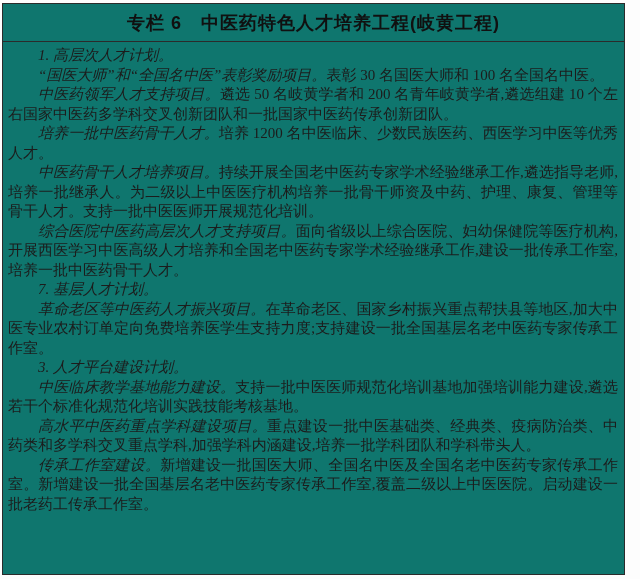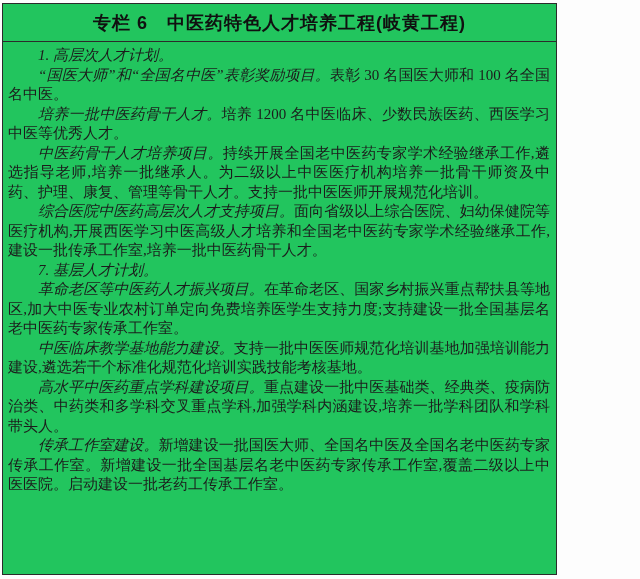--- a/index.html
+++ b/index.html
@@ -8,25 +8,25 @@
     width: 640px;
     height: 579px;
     background: #fdfdfd;
     font-family: "Liberation Serif", "DejaVu Serif", serif;
     overflow: hidden;
   }
   .panel {
     position: absolute;
     left: 2px;
     top: 3px;
-    width: 555px;
+    width: 623px;
     height: 572px;
     box-sizing: border-box;
     border: 1px solid #2b2b2b;
-    background: #22c55e;
+    background: #0f766e;
   }
   .panel-title {
     box-sizing: border-box;
     height: 38px;
     border-bottom: 1px solid #2b2b2b;
     display: flex;
     align-items: center;
     justify-content: center;
     font-family: "Liberation Sans", "DejaVu Sans", sans-serif;
     font-weight: bold;
@@ -56,22 +56,24 @@
   }
 </style>
 </head>
 <body>
 
 <div class="panel">
   <div class="panel-title">专栏 6　中医药特色人才培养工程(岐黄工程)</div>
   <div class="panel-body">
     <p><span class="lead">1. 高层次人才计划。</span><span class="rest"></span></p>
     <p><span class="lead">“国医大师”和“全国名中医”表彰奖励项目。</span><span class="rest">表彰 30 名国医大师和 100 名全国名中医。</span></p>
+    <p><span class="lead">中医药领军人才支持项目。</span><span class="rest">遴选 50 名岐黄学者和 200 名青年岐黄学者,遴选组建 10 个左右国家中医药多学科交叉创新团队和一批国家中医药传承创新团队。</span></p>
     <p><span class="lead">培养一批中医药骨干人才。</span><span class="rest">培养 1200 名中医临床、少数民族医药、西医学习中医等优秀人才。</span></p>
     <p><span class="lead">中医药骨干人才培养项目。</span><span class="rest">持续开展全国老中医药专家学术经验继承工作,遴选指导老师,培养一批继承人。为二级以上中医医疗机构培养一批骨干师资及中药、护理、康复、管理等骨干人才。支持一批中医医师开展规范化培训。</span></p>
     <p><span class="lead">综合医院中医药高层次人才支持项目。</span><span class="rest">面向省级以上综合医院、妇幼保健院等医疗机构,开展西医学习中医高级人才培养和全国老中医药专家学术经验继承工作,建设一批传承工作室,培养一批中医药骨干人才。</span></p>
     <p><span class="lead">7. 基层人才计划。</span><span class="rest"></span></p>
     <p><span class="lead">革命老区等中医药人才振兴项目。</span><span class="rest">在革命老区、国家乡村振兴重点帮扶县等地区,加大中医专业农村订单定向免费培养医学生支持力度;支持建设一批全国基层名老中医药专家传承工作室。</span></p>
+    <p><span class="lead">3. 人才平台建设计划。</span><span class="rest"></span></p>
     <p><span class="lead">中医临床教学基地能力建设。</span><span class="rest">支持一批中医医师规范化培训基地加强培训能力建设,遴选若干个标准化规范化培训实践技能考核基地。</span></p>
     <p><span class="lead">高水平中医药重点学科建设项目。</span><span class="rest">重点建设一批中医基础类、经典类、疫病防治类、中药类和多学科交叉重点学科,加强学科内涵建设,培养一批学科团队和学科带头人。</span></p>
     <p><span class="lead">传承工作室建设。</span><span class="rest">新增建设一批国医大师、全国名中医及全国名老中医药专家传承工作室。新增建设一批全国基层名老中医药专家传承工作室,覆盖二级以上中医医院。启动建设一批老药工传承工作室。</span></p>
   </div>
 </div>
 
 </body></html>

